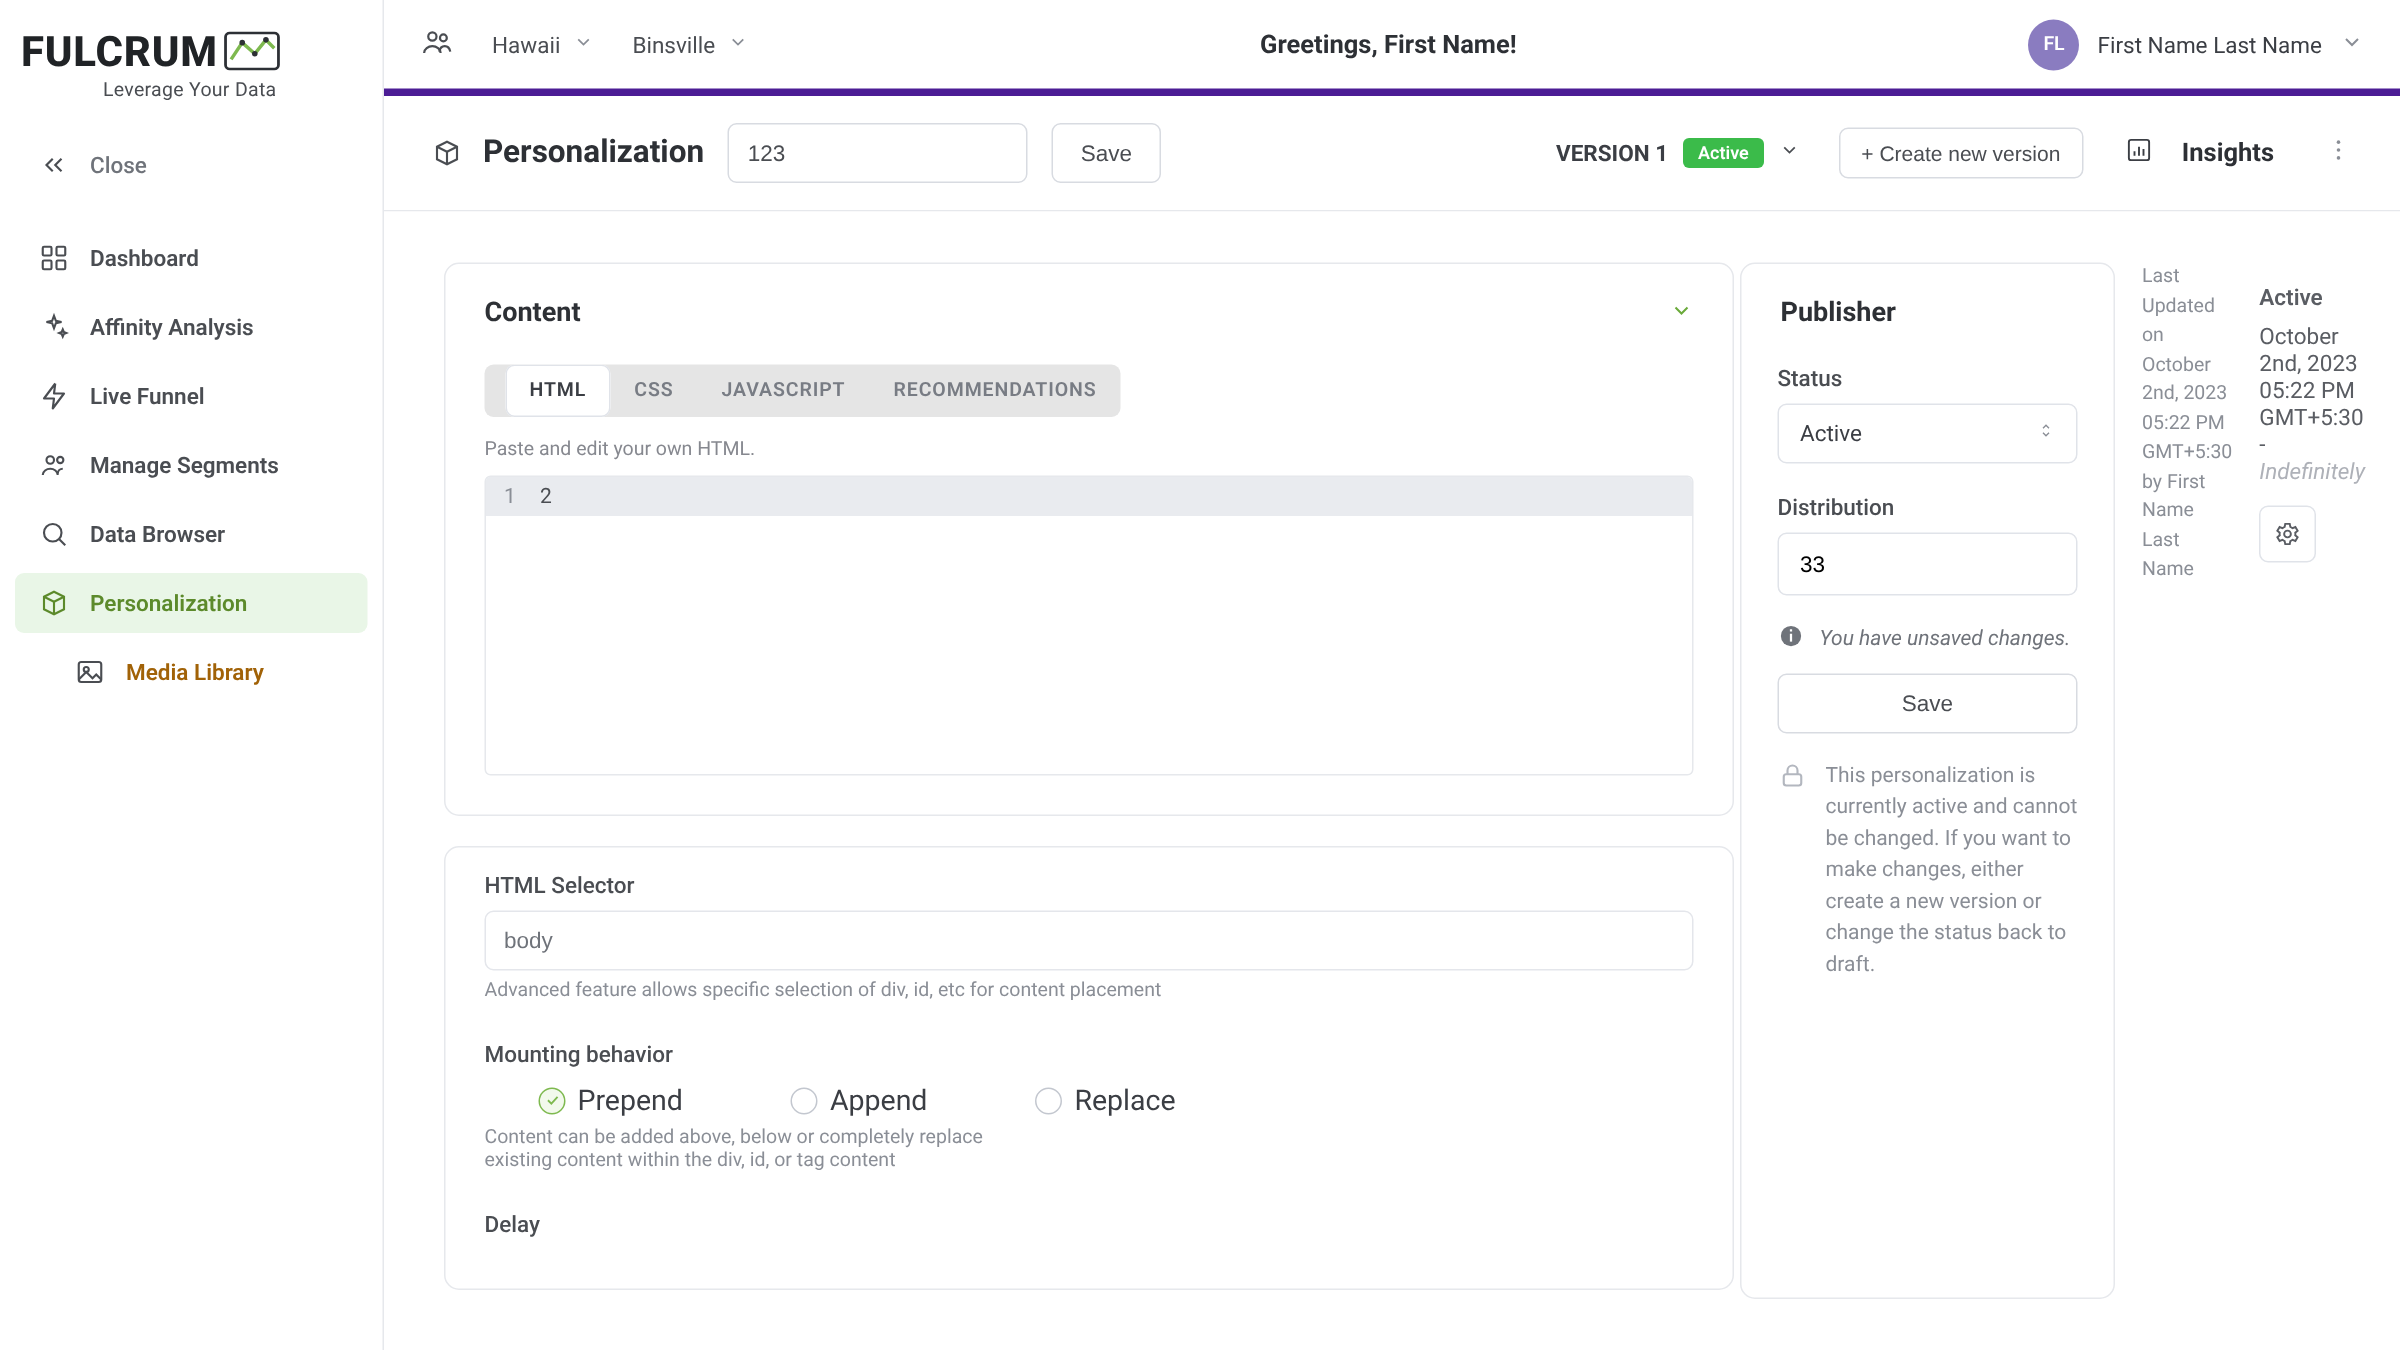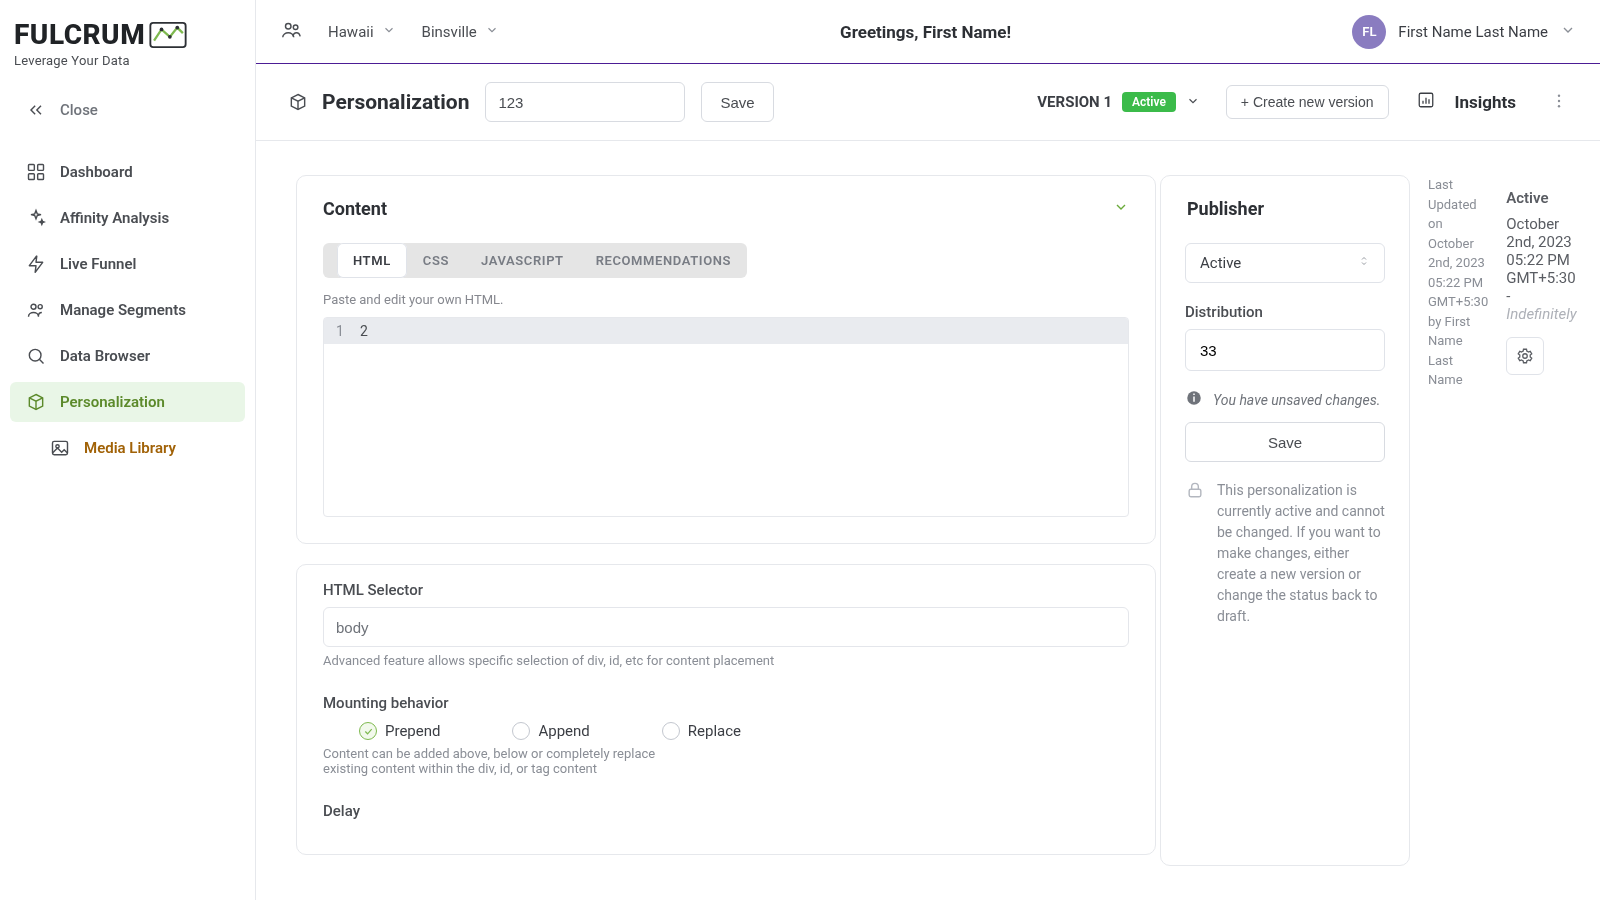--- a/index.html
+++ b/index.html
@@ -24,21 +24,21 @@
   .main { flex: 1; display: flex; flex-direction: column; }
 
   
   .logo-block { padding: 14px 10px 6px 14px; }
   .logo-row { display: flex; align-items: flex-end; gap: 4px; }
   .logo-word {
     font-size: 28px; font-weight: 800; letter-spacing: 0.5px;
     color: #202326;
   }
   .logo-tag {
-    font-size: 13px; color: #4a4d52; text-align: left;
+    font-size: 13px; color: #4a4d52; text-align: center;
     margin-top: 2px; padding-right: 6px; letter-spacing: 0.2px;
   }
   .nav { margin-top: 14px; display: flex; flex-direction: column; gap: 2px; }
   .nav-item {
     display: flex; align-items: center; gap: 14px;
     padding: 10px 16px; font-size: 15px; color: #4a4d52;
     cursor: pointer; border-radius: 6px; margin: 2px 10px;
     font-weight: 600;
   }
   .nav-item.slim { margin-bottom: 18px; font-weight: 500;}
@@ -48,21 +48,21 @@
   }
   .nav-item.active .icon svg { stroke: #5c8a2b; fill: none; }
   .nav-item.active .label { color: #5c8a2b; }
   .nav-sub { margin-left: 36px; }
   .nav-sub .nav-item { padding-left: 4px; font-weight: 600; color: #a16207;}
   .icon { width: 20px; height: 20px; display: inline-flex; align-items:center; justify-content:center; }
   .icon svg { width: 20px; height: 20px; stroke: #4a4d52; fill: none; stroke-width: 1.7; }
 
   
   .topbar {
-    height: 64px; border-bottom: 1px solid #4c1d95;
+    height: 64px; border-bottom: 5px solid #4c1d95;
     display: flex; align-items: center; padding: 0 24px;
   }
   .topbar .left { display: flex; align-items: center; gap: 26px; }
   .topbar .center { flex: 1; text-align: center; font-size: 17px; font-weight: 700; }
   .topbar .right { display: flex; align-items: center; gap: 12px; }
   .org-icon svg { width: 22px; height: 22px; stroke: #4a4d52; fill:none; stroke-width:1.6;}
   .crumb { display: flex; align-items: center; gap: 8px; color: #4a4d52; font-size: 15px; cursor: pointer; }
   .crumb .chev svg { width: 14px; height: 14px; stroke: #8a8e96; stroke-width:2; fill:none;}
   .avatar {
     width: 34px; height: 34px; border-radius: 50%;
@@ -149,21 +149,21 @@
 
   
   .field-label { font-size: 15px; color:#4a4d52; margin-bottom: 8px; font-weight:500;}
   .text-input {
     width: 100%; height: 40px; border:1px solid #e4e6eb; border-radius:6px;
     padding:0 12px; font-size:15px; color:#6f737a;
   }
   .help { font-size: 13px; color:#8a8e96; margin-top:6px; }
   .section-gap { height: 26px; }
   .radio-row { display:flex; gap: 36px; margin-top: 10px; }
-  .radio { display:flex; align-items:center; gap:8px; font-size:15px; color:#3b3e44;padding-left:36px; }
+  .radio { display:flex; align-items:center; gap:8px; font-size:19px; color:#3b3e44;padding-left:36px; }
   .radio .dot {
     width:18px;height:18px;border-radius:50%;border:1.7px solid #c3c7cf;
     display:inline-flex;align-items:center;justify-content:center;
   }
   .radio.sel .dot {
     border-color:#7eb94f;
     background:#f2f9ec;
   }
   .radio.sel .dot svg{width:11px;height:11px;stroke:#7eb94f;stroke-width:2.6;fill:none;}
   
@@ -442,20 +442,21 @@
         </section>
       </div>
 
       <div class="col-side">
         <section class="card">
           <div class="card-head">
             <h2>Publisher</h2>
           </div>
           <div class="card-body">
             <div style="height:8px"></div>
+            <div class="field-label">Status</div>
             <div class="select">
               <span>Active</span>
               <span class="sortchev"><svg viewBox="0 0 24 24">
                     <polyline points="8 9 12 5 16 9"></polyline>
                     <polyline points="8 15 12 19 16 15"></polyline>
                   </svg></span>
             </div>
 
             <div style="height:20px"></div>
             <div class="field-label">Distribution</div>

